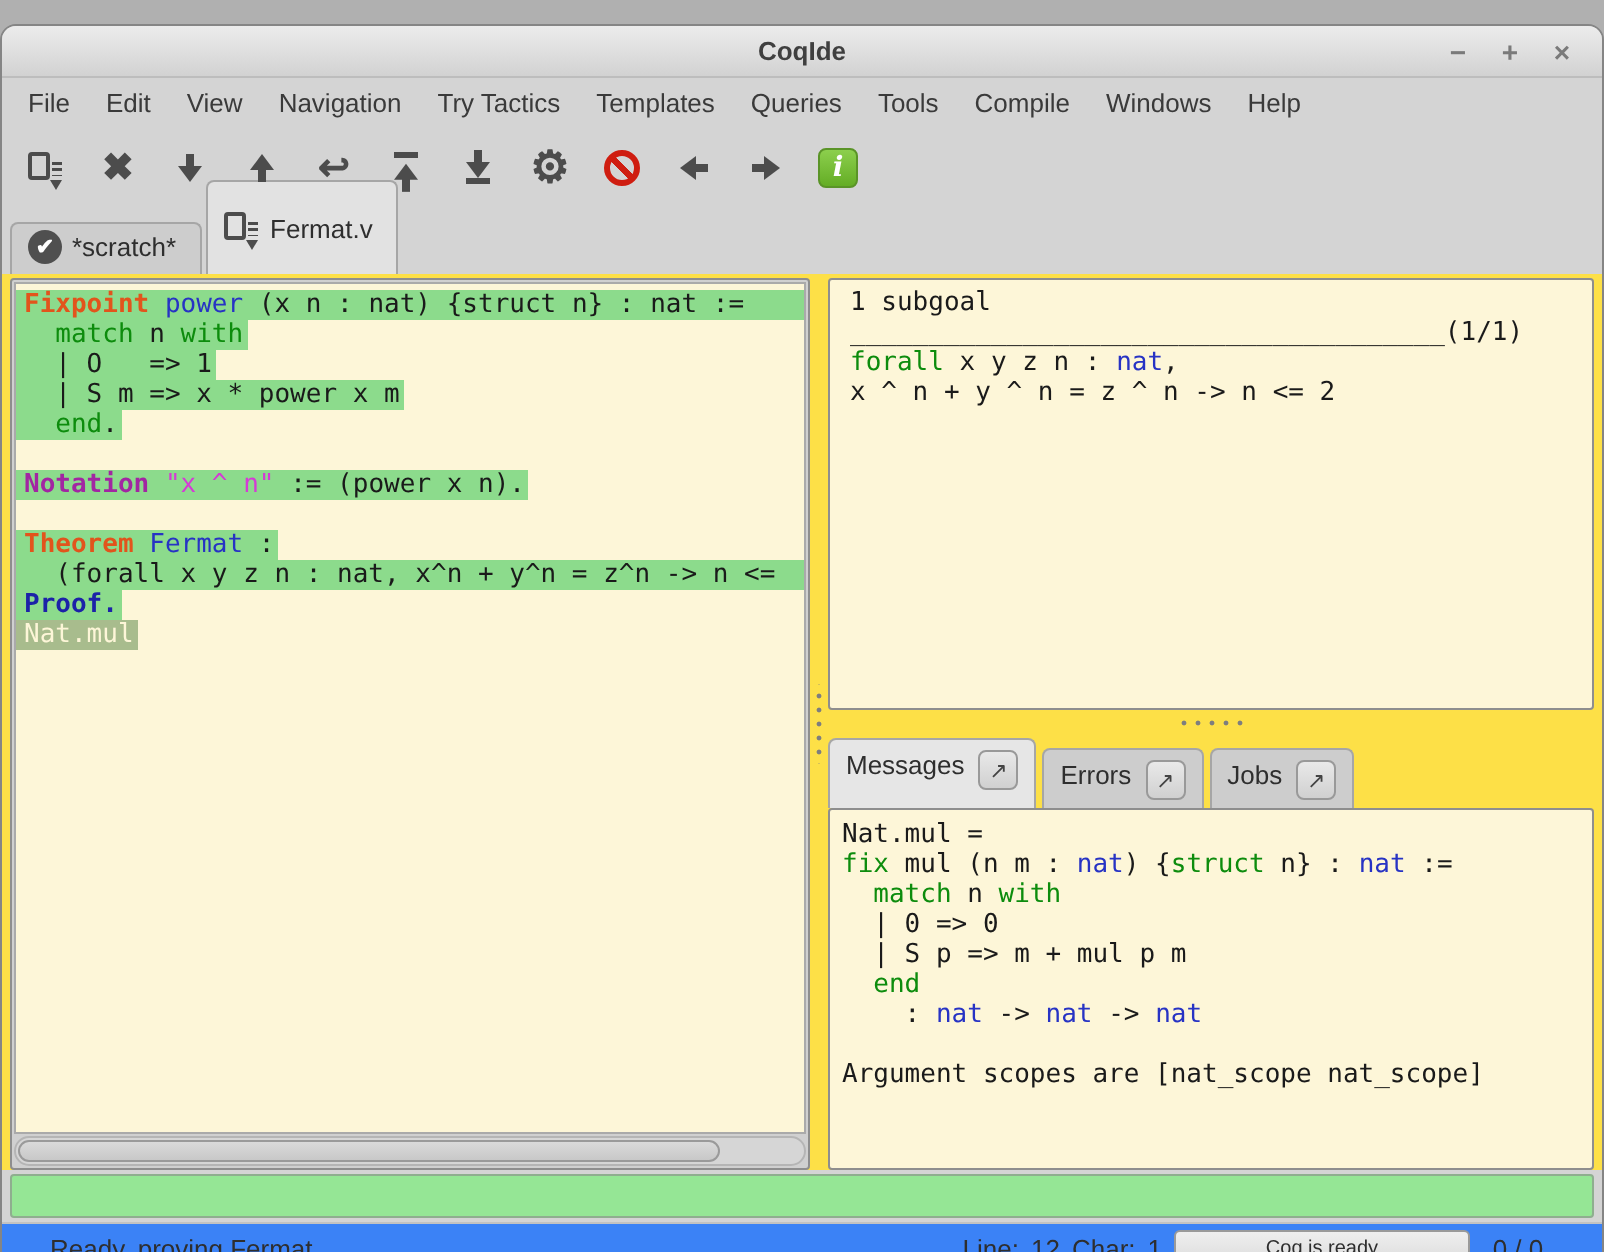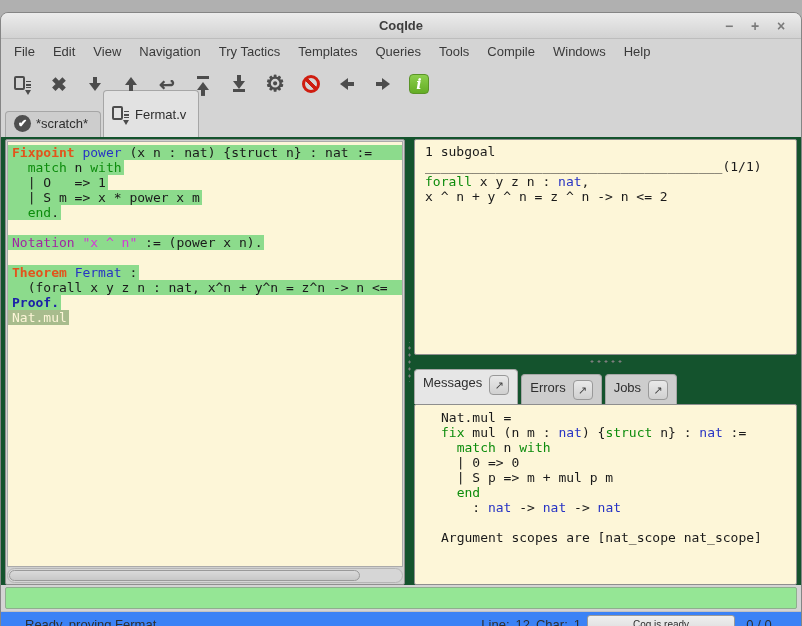--- a/index.html
+++ b/index.html
@@ -53,37 +53,37 @@
     background:linear-gradient(#8ccf4d,#64ad25);color:#fff;font-family:"DejaVu Serif",serif;
     font-style:italic;font-weight:bold;font-size:14px;}
   .check-circle-icon{width:17px;height:17px;border-radius:50%;background:#4f4f4f;color:#fff;font-size:11px;font-weight:bold;}
   
   .tabbar{height:32px;flex:0 0 32px;display:flex;align-items:flex-end;padding-left:4px;gap:2px;
     background:#d4d4d4;}
   .stab{display:flex;align-items:center;gap:5px;padding:4px 12px 6px 8px;font-size:13px;color:#2e2e2e;
     border:1px solid #a6a6a6;border-bottom:none;border-radius:4px 4px 0 0;background:#cdcdcd;height:26px;}
   .stab.active{background:#e2e2e2;height:47px;padding-top:6px;}
   
-  .main{flex:1;display:flex;padding:2px 4px 0 4px;background:#14532d;min-height:0;}
+  .main{flex:1;display:flex;padding:2px 4px 0 4px;background:#fde047;min-height:0;}
   .left-pane{width:400px;flex:0 0 400px;border:1px solid #8e8e8e;background:#d0d0d0;
     display:flex;flex-direction:column;border-radius:2px;}
   .editor{flex:1;margin:1px;border:1px solid #aaa;background:var(--pane-cream);
     overflow:hidden;padding:3px 0;}
   .code{font-family:"DejaVu Sans Mono",monospace;font-size:13px;line-height:15px;color:#1a1a1a;}
   .code-line{white-space:pre;min-height:15px;}
   .code-line .seg{display:inline-block;padding:0 2px 0 4px;}
   .code-line.fill .seg{display:block;}
   .hl-processed{background:var(--processed);}
   .hl-busy{background:var(--busy);}
   .hl-busy .tk-plain{color:var(--pane-cream);}
   .tk-plain{color:#1a1a1a;}
   .tk-vernac{color:var(--vernac);font-weight:bold;}
   .tk-ident{color:var(--ident);}
   .tk-gallina{color:var(--gallina);}
-  .tk-notation{color:var(--notation);font-weight:normal;}
+  .tk-notation{color:var(--notation);font-weight:bold;}
   .tk-string{color:var(--string);}
   .tk-proof{color:var(--proof);font-weight:bold;}
   .hscroll{height:15px;margin:0 1px 1px 1px;background:#d6d6d6;border:1px solid #b5b5b5;
     border-radius:8px;position:relative;}
   .hthumb{position:absolute;left:1px;top:1px;bottom:1px;width:89%;background:linear-gradient(#dadada,#c8c8c8);
     border:1px solid #9a9a9a;border-radius:7px;}
   .vsplit{width:9px;display:flex;align-items:center;justify-content:center;}
   .vgrip{width:5px;height:40px;background-image:radial-gradient(circle,#7e7e7e 1px,transparent 1.4px);
     background-size:5px 7px;background-position:center;}
   .right-col{flex:1;display:flex;flex-direction:column;min-width:0;}
@@ -93,21 +93,21 @@
   .hgrip{height:5px;width:36px;background-image:radial-gradient(circle,#7e7e7e 1px,transparent 1.4px);
     background-size:7px 5px;background-position:center;}
   .msg-notebook{flex:1;display:flex;flex-direction:column;min-height:0;}
   .msg-tabs{display:flex;align-items:flex-end;gap:3px;height:36px;flex:0 0 36px;}
   .mtab{display:flex;align-items:flex-start;gap:7px;padding:5px 8px;font-size:13px;color:#2e2e2e;
     border:1px solid #a6a6a6;border-bottom:none;border-radius:4px 4px 0 0;background:#cdcdcd;height:30px;}
   .mtab.active{background:#e6e6e6;height:35px;}
   .detach-btn{width:20px;height:20px;border:1px solid #999;border-radius:4px;
     background:linear-gradient(#e9e9e9,#d0d0d0);display:flex;align-items:center;justify-content:center;
     font-size:11px;color:#444;}
-  .msg-content{flex:1;border:1px solid #8e8e8e;background:var(--pane-cream);padding:5px 22px;
+  .msg-content{flex:1;border:1px solid #8e8e8e;background:var(--pane-cream);padding:5px 2px;
     border-radius:2px;overflow:hidden;}
   
   .progress-wrap{height:26px;flex:0 0 26px;padding:2px 4px 2px 4px;}
   .progress{height:100%;background:var(--progress);border:1px solid #8fae8f;border-radius:2px;}
   .statusbar{height:26px;flex:0 0 26px;display:flex;align-items:center;font-size:13px;color:#2e2e2e;
     padding:0 24px;background:#3b82f6;border-top:1px solid #c2c2c2;}
   .status-right{margin-left:auto;display:flex;align-items:center;gap:6px;}
   .coq-status-btn{min-width:148px;text-align:center;border:1px solid #9a9a9a;border-radius:3px;
     background:linear-gradient(#efefef,#dadada);padding:3px 10px;font-size:10px;color:#2e2e2e;}
   .counter{min-width:36px;text-align:center;}

